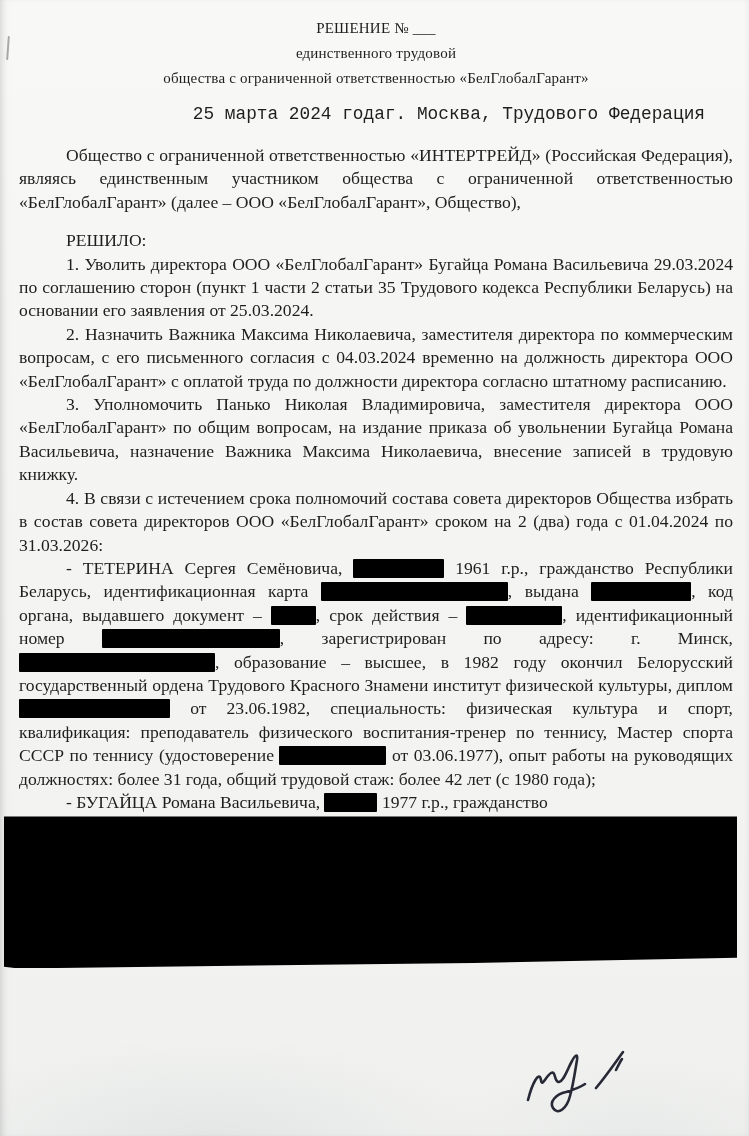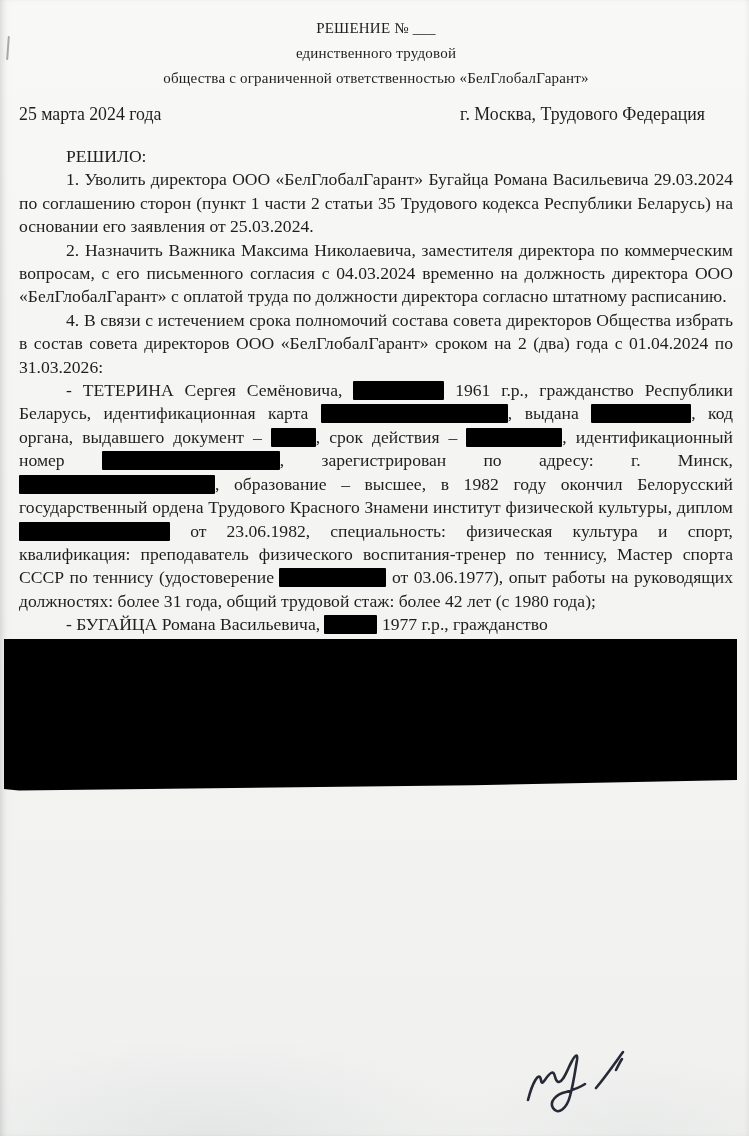--- a/index.html
+++ b/index.html
@@ -38,25 +38,26 @@
     width: 714px;
   }
   .title-block {
     text-align: center;
     font-size: 15px;
     line-height: 25px;
     letter-spacing: 0.2px;
   }
   .dateline {
     display: flex;
-    justify-content: space-between;
+    justify-content: flex-end;
     align-items: baseline;
     margin-top: 13px;
     padding-right: 28px;
     font-size: 17.8px;
+    font-family: Liberation Mono, monospace;
   }
   .bodytext {
     margin-top: 20px;
     font-size: 17.6px;
     line-height: 23.4px;
     text-align: justify;
   }
   .bodytext p { margin: 0; text-indent: 47px; }
   p.resolved { margin-top: 15px; }
   .redact {
@@ -101,24 +102,26 @@
     <div>единственного трудовой</div>
     <div>общества с ограниченной ответственностью «БелГлобалГарант»</div>
   </div>
 
   <div class="dateline">
     <span>25 марта 2024 года</span>
     <span>г. Москва, Трудового Федерация</span>
   </div>
 
   <div class="bodytext">
+    <p>Общество с ограниченной ответственностью «ИНТЕРТРЕЙД» (Российская Федерация), являясь единственным участником общества с ограниченной ответственностью «БелГлобалГарант» (далее – ООО «БелГлобалГарант», Общество),</p>
     <p class="resolved">РЕШИЛО:</p>
     <div id="decision-items">
         <p>1. Уволить директора ООО «БелГлобалГарант» Бугайца Романа Васильевича 29.03.2024 по соглашению сторон (пункт 1 части 2 статьи 35 Трудового кодекса Республики Беларусь) на основании его заявления от 25.03.2024.</p>
         <p>2. Назначить Важника Максима Николаевича, заместителя директора по коммерческим вопросам, с его письменного согласия с 04.03.2024 временно на должность директора ООО «БелГлобалГарант» с оплатой труда по должности директора согласно штатному расписанию.</p>
+        <p>3. Уполномочить Панько Николая Владимировича, заместителя директора ООО «БелГлобалГарант» по общим вопросам, на издание приказа об увольнении Бугайца Романа Васильевича, назначение Важника Максима Николаевича, внесение записей в трудовую книжку.</p>
         <p>4. В связи с истечением срока полномочий состава совета директоров Общества избрать в состав совета директоров ООО «БелГлобалГарант» сроком на 2 (два) года с 01.04.2024 по 31.03.2026:</p>
         <p>- ТЕТЕРИНА Сергея Семёновича, <span class="redact" style="width: 91px; background: rgb(0, 0, 0);"></span> 1961 г.р., гражданство Республики Беларусь, идентификационная карта <span class="redact" style="width: 187px; background: rgb(0, 0, 0);"></span>, выдана <span class="redact" style="width: 100px; background: rgb(0, 0, 0);"></span>, код органа, выдавшего документ – <span class="redact" style="width: 45px; background: rgb(0, 0, 0);"></span>, срок действия – <span class="redact" style="width: 96px; background: rgb(0, 0, 0);"></span>, идентификационный номер <span class="redact" style="width: 178px; background: rgb(0, 0, 0);"></span>, зарегистрирован по адресу: г. Минск, <span class="redact" style="width: 196px; background: rgb(0, 0, 0);"></span>, образование – высшее, в 1982 году окончил Белорусский государственный ордена Трудового Красного Знамени институт физической культуры, диплом <span class="redact" style="width: 151px; background: rgb(0, 0, 0);"></span> от 23.06.1982, специальность: физическая культура и спорт, квалификация: преподаватель физического воспитания-тренер по теннису, Мастер спорта СССР по теннису (удостоверение <span class="redact" style="width: 107px; background: rgb(0, 0, 0);"></span> от 03.06.1977), опыт работы на руководящих должностях: более 31 года, общий трудовой стаж: более 42 лет (с 1980 года);</p>
         <p>- БУГАЙЦА Романа Васильевича, <span class="redact" style="width: 53px; background: rgb(0, 0, 0);"></span> 1977 г.р., гражданство</p>
       </div>
     <div class="big-redact"></div>
   </div>
 
 </div>
 
 <svg class="signature" viewBox="0 0 140 88">

